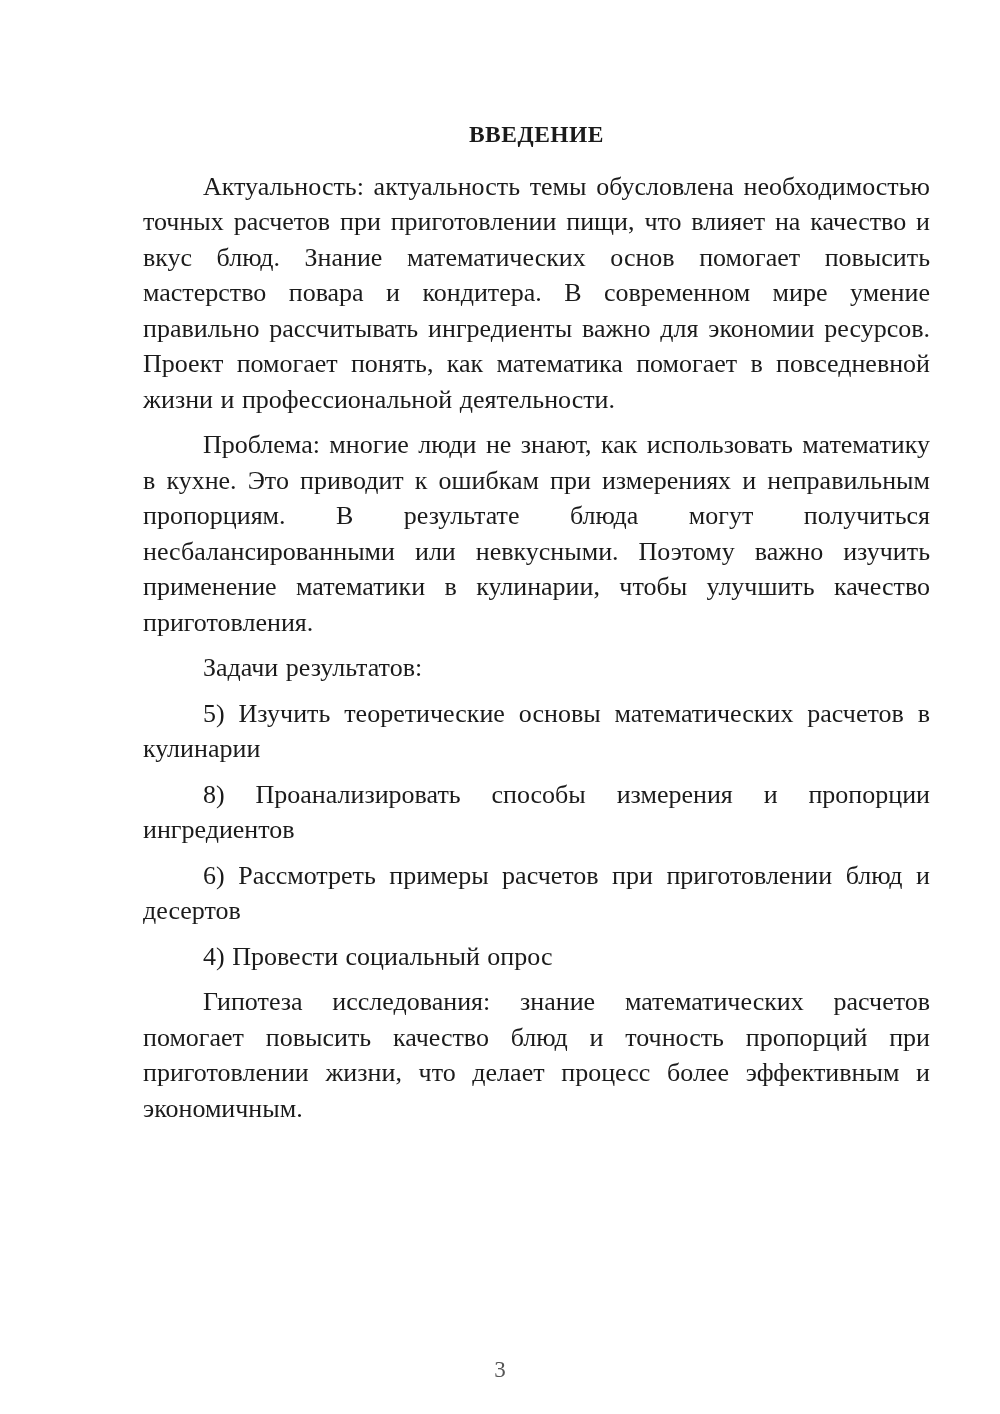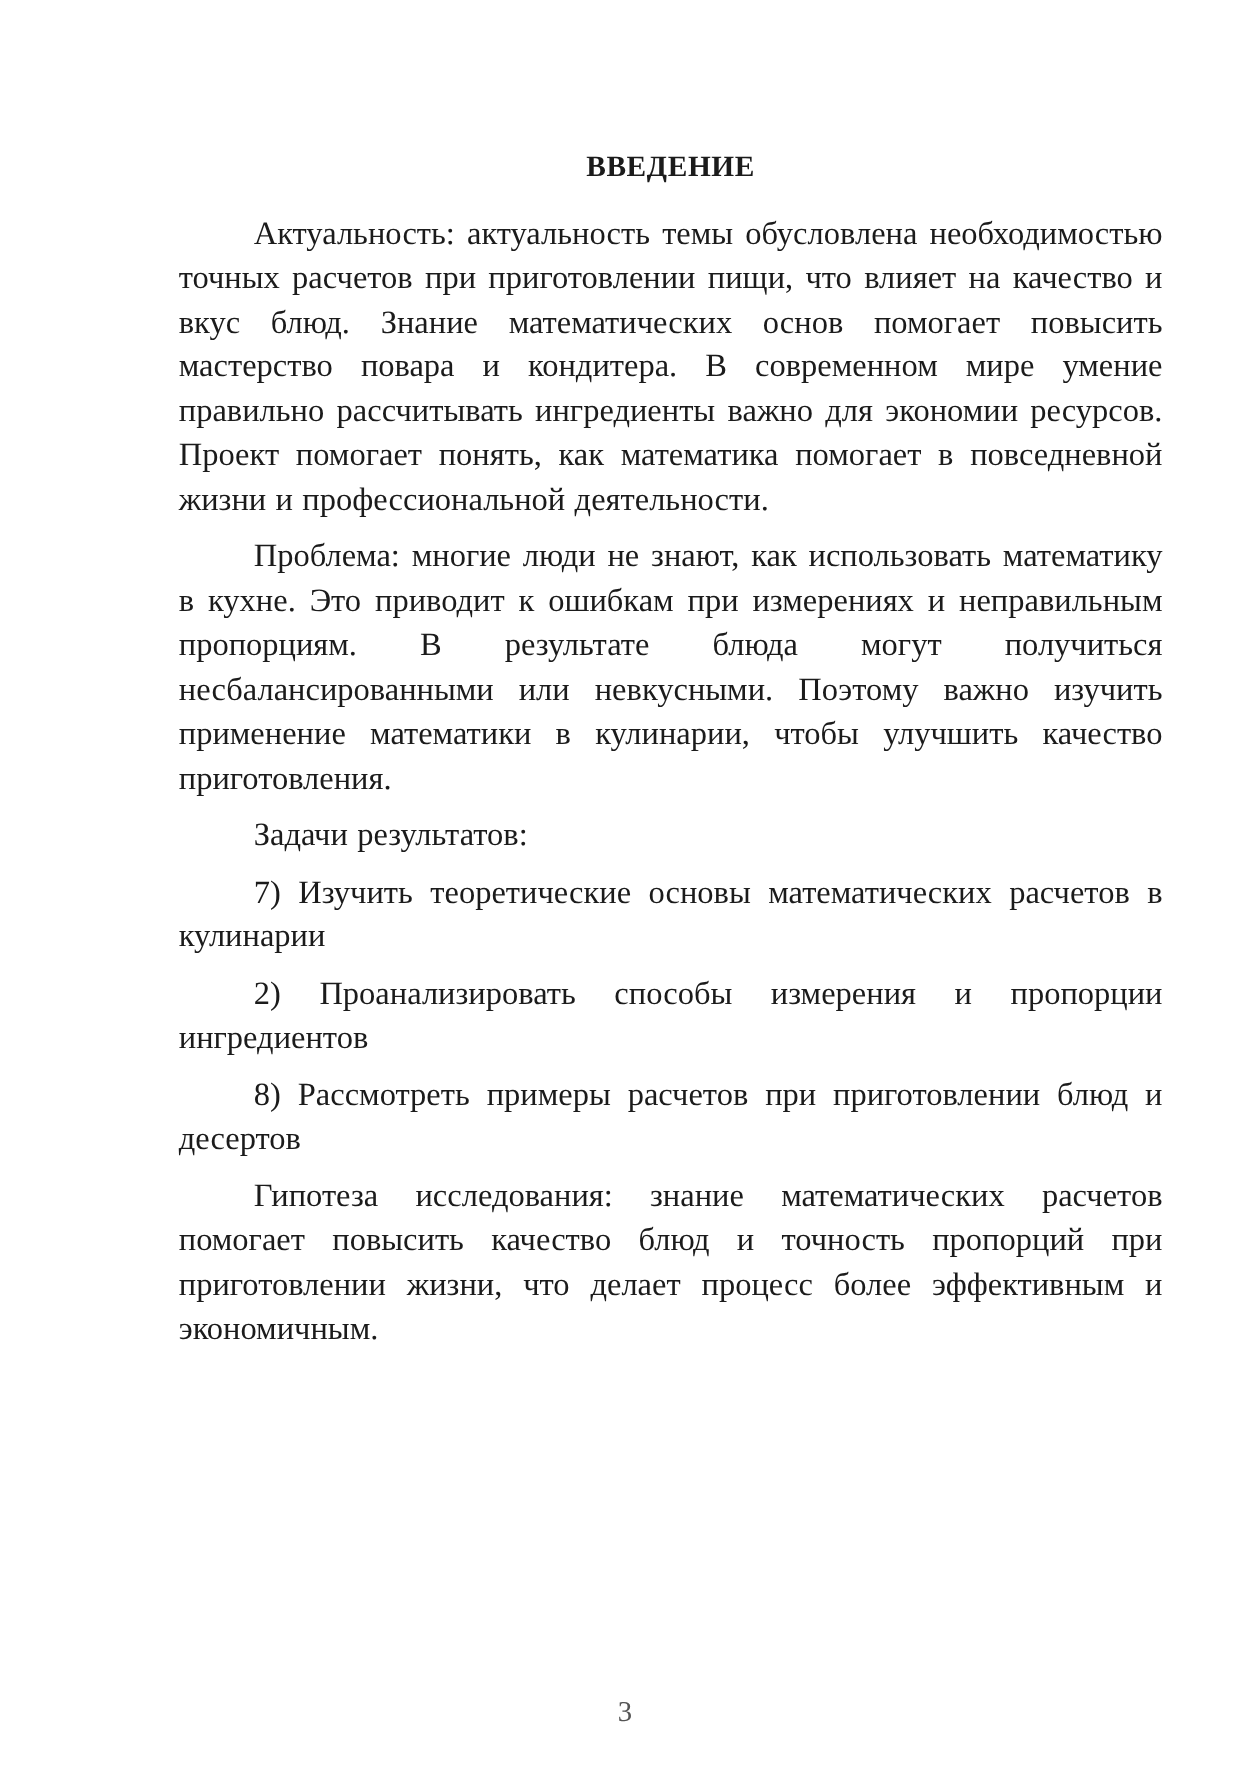--- a/index.html
+++ b/index.html
@@ -59,26 +59,27 @@
 
     <h1 class="doc-title">ВВЕДЕНИЕ</h1>
 
     <p class="para">Актуальность: актуальность темы обусловлена необходимостью точных расчетов при приготовлении пищи, что влияет на качество и вкус блюд. Знание математических основ помогает повысить мастерство повара и кондитера. В современном мире умение правильно рассчитывать ингредиенты важно для экономии ресурсов. Проект помогает понять, как математика помогает в повседневной жизни и профессиональной деятельности.</p>
 
     <p class="para">Проблема: многие люди не знают, как использовать математику в кухне. Это приводит к ошибкам при измерениях и неправильным пропорциям. В результате блюда могут получиться несбалансированными или невкусными. Поэтому важно изучить применение математики в кулинарии, чтобы улучшить качество приготовления.</p>
 
 
     <p class="para">Задачи результатов:</p>
 
-    <p class="para">7) Изучить теоретические основы математических расчетов в кулинарии</p>
+    <p class="para">5) Изучить теоретические основы математических расчетов в кулинарии</p>
 
-    <p class="para">2) Проанализировать способы измерения и пропорции ингредиентов</p>
+    <p class="para">8) Проанализировать способы измерения и пропорции ингредиентов</p>
 
-    <p class="para">8) Рассмотреть примеры расчетов при приготовлении блюд и десертов</p>
+    <p class="para">6) Рассмотреть примеры расчетов при приготовлении блюд и десертов</p>
 
+    <p class="para">4) Провести социальный опрос</p>
 
 
 
 
     <p class="para">Гипотеза исследования: знание математических расчетов помогает повысить качество блюд и точность пропорций при приготовлении жизни, что делает процесс более эффективным и экономичным.</p>
 
   </div>
 
   <div class="footer">3</div>
 </div>

